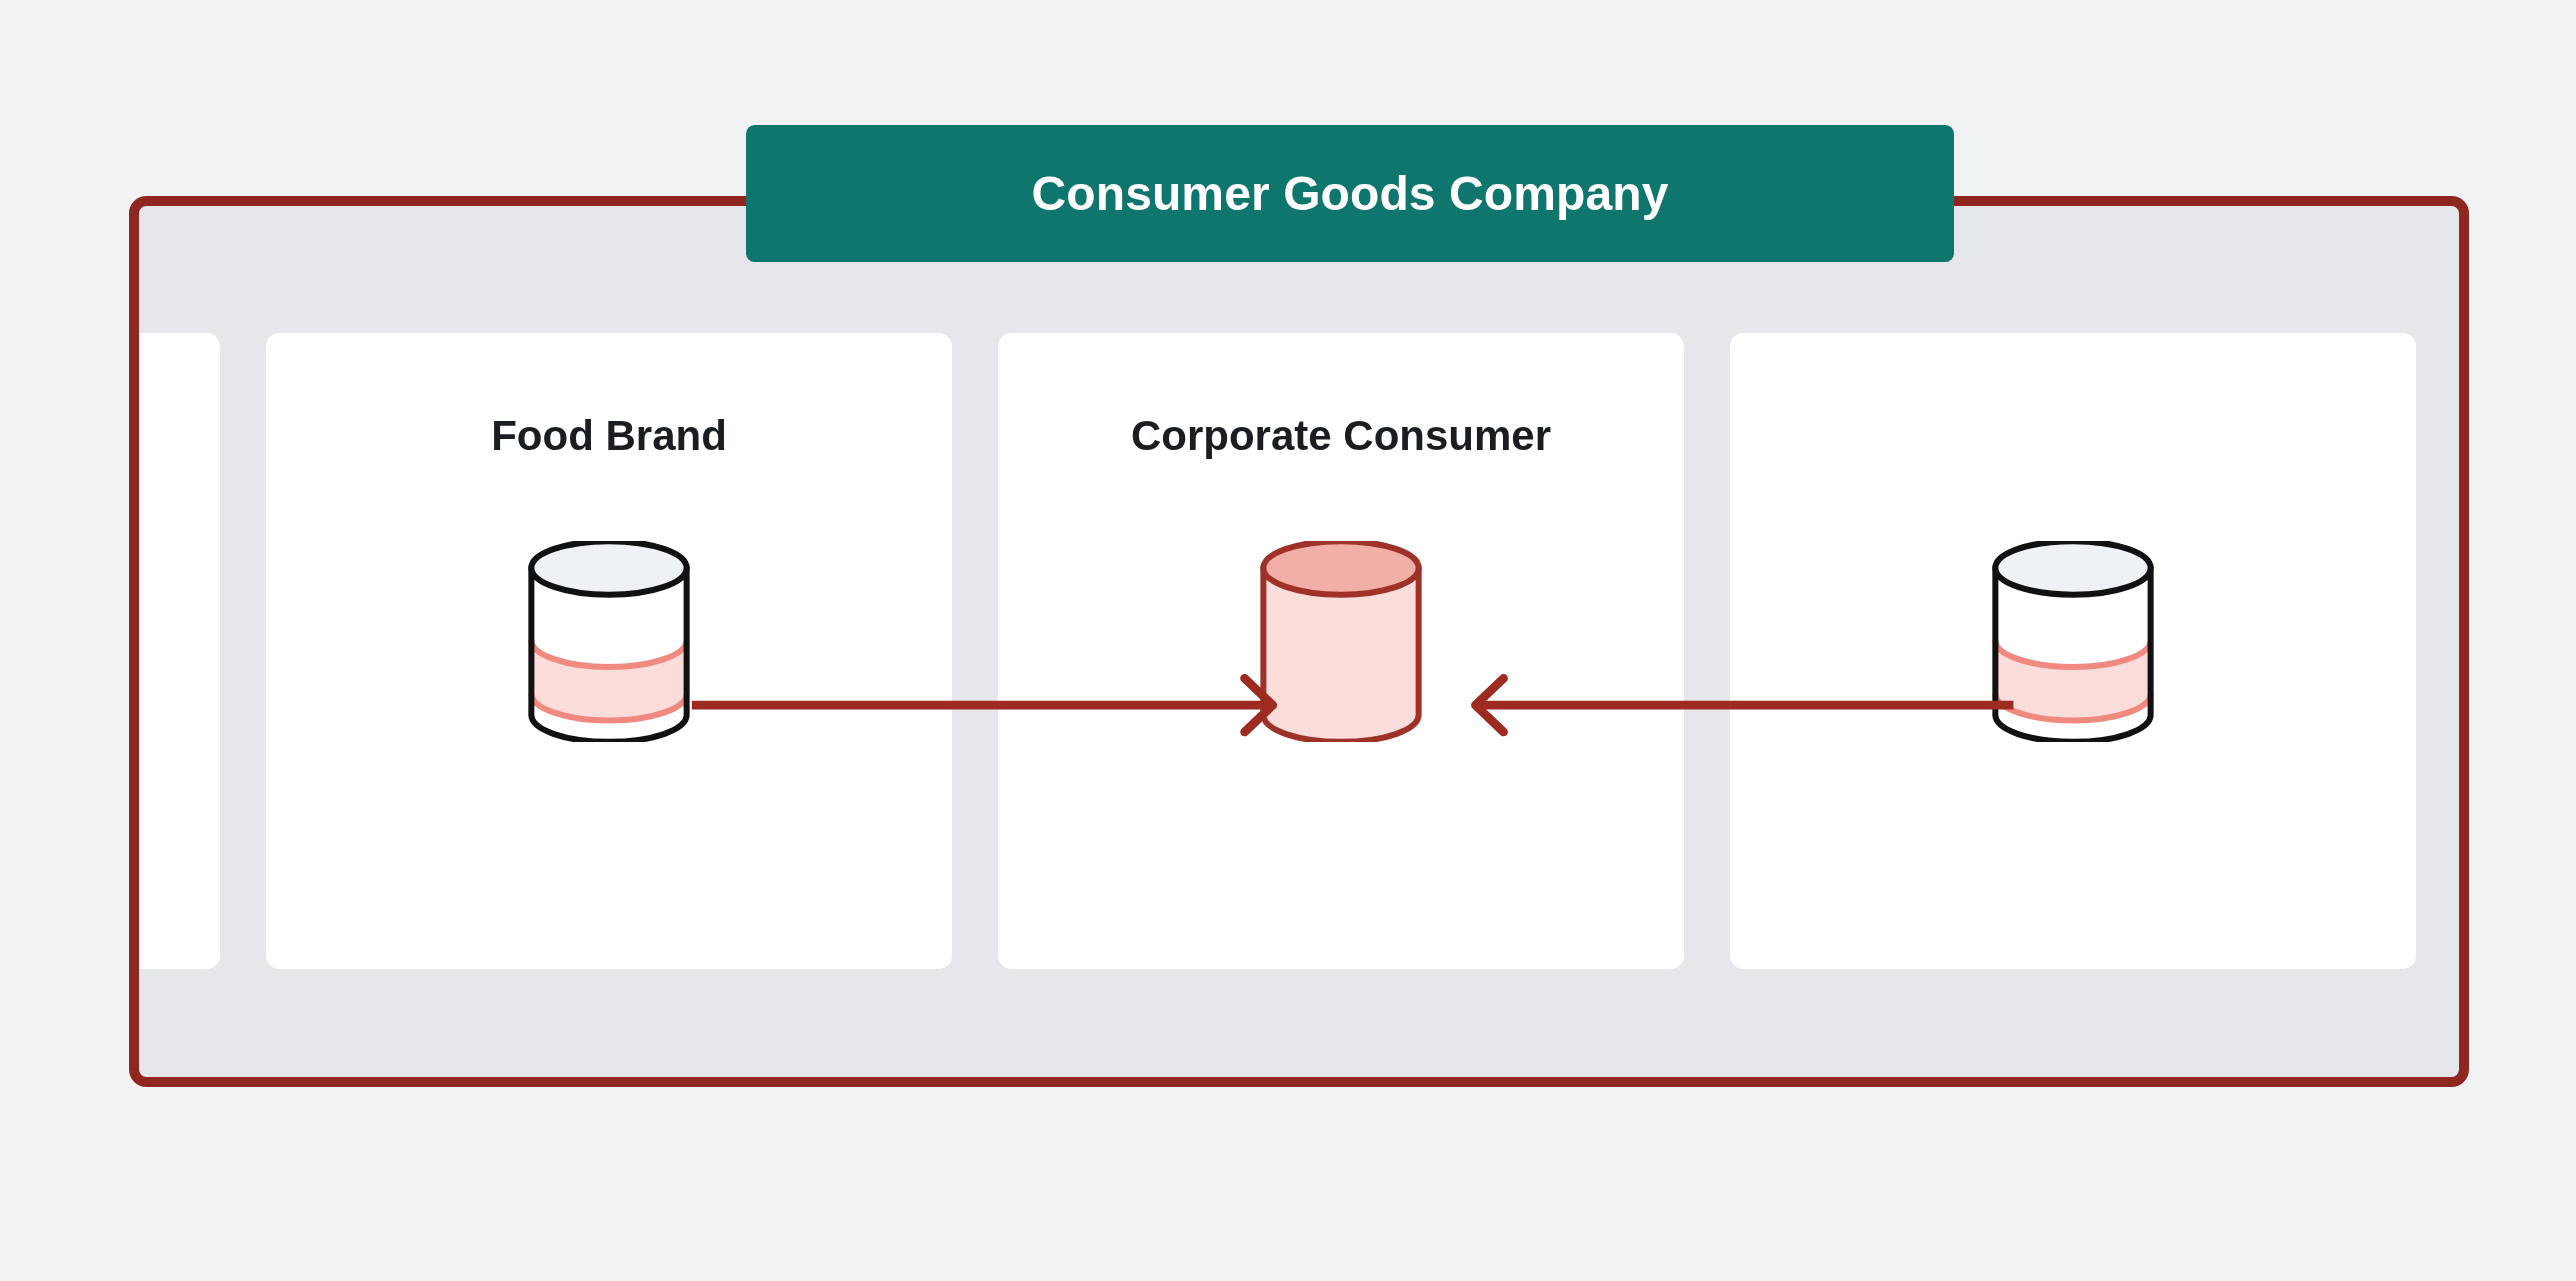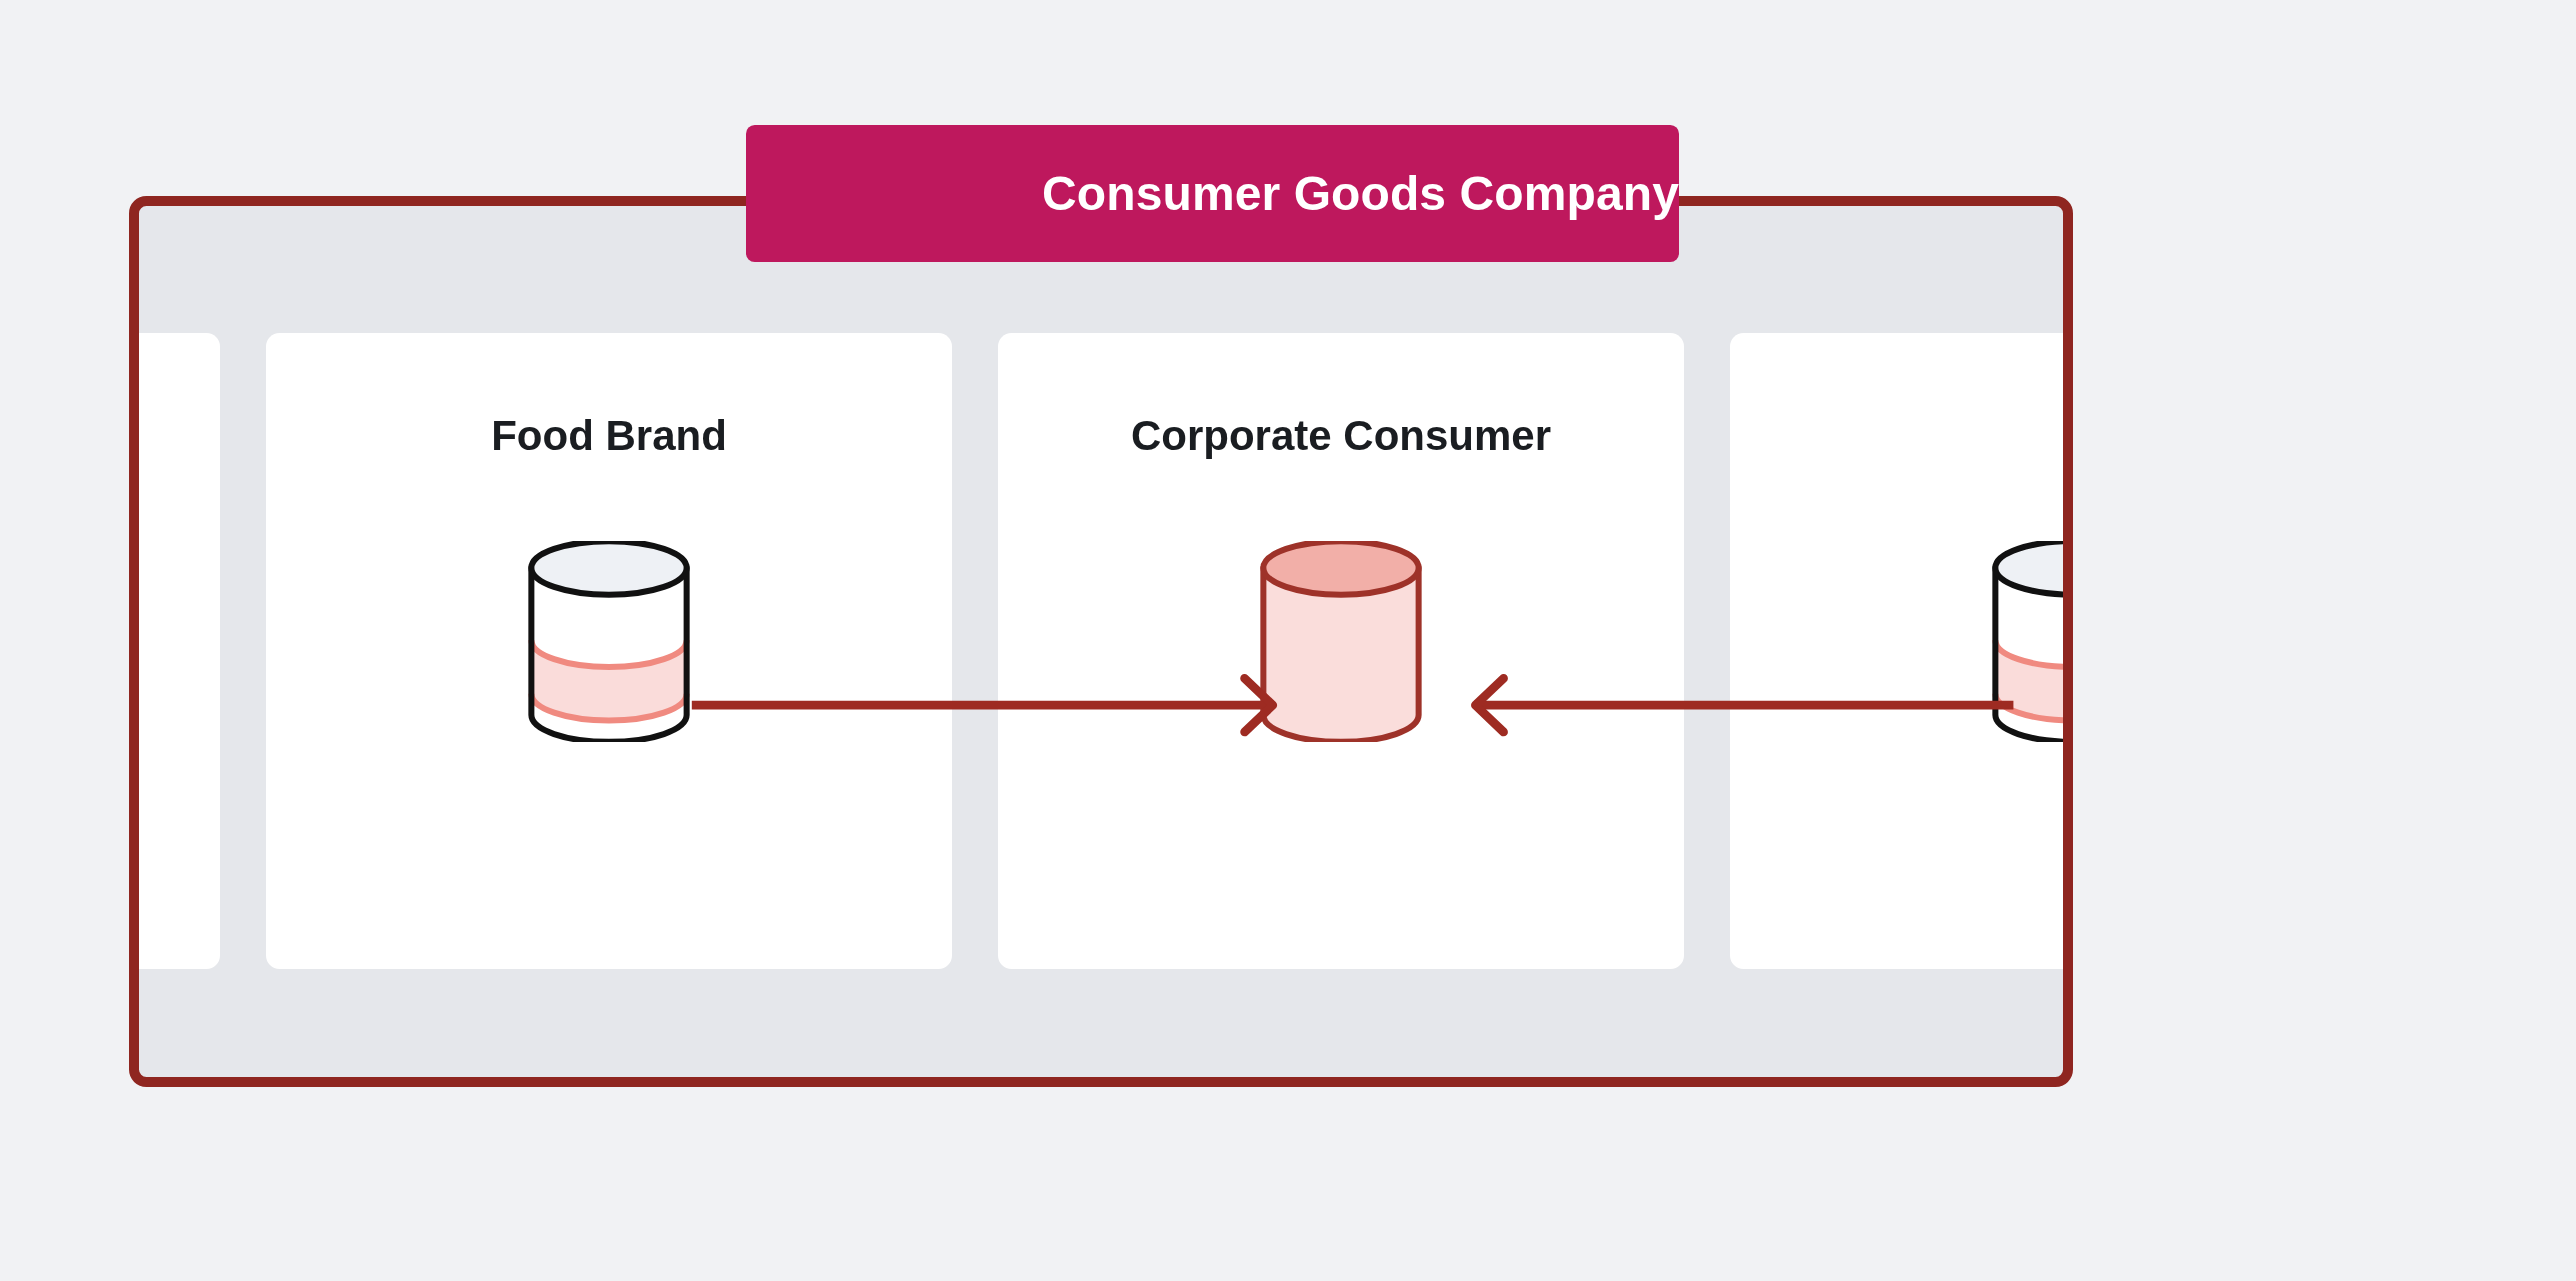--- a/index.html
+++ b/index.html
@@ -13,41 +13,41 @@
     font-family: "Liberation Sans", sans-serif;
     overflow: hidden;
     position: relative;
   }
 
   
   #org-container {
     position: absolute;
     left: 129px;
     top: 196px;
-    width: 1944px;
+    width: 2340px;
     height: 891px;
     box-sizing: border-box;
     border: 10.7px solid #8F2620;
     border-radius: 17.4px;
     background: #E5E7EB;
     overflow: hidden;
   }
 
   
   #org-title-badge {
     position: absolute;
     left: 746px;
     top: 125px;
-    width: 933px;
+    width: 1208px;
     height: 137px;
-    background: #be185d;
+    background: #0f766e;
     border-radius: 8.7px;
     display: flex;
     align-items: center;
-    justify-content: flex-end;
+    justify-content: center;
     z-index: 40;
   }
   #org-title-badge .badge-text {
     color: #FFFFFF;
     font-size: 48px;
     font-weight: bold;
     letter-spacing: 0.1px;
     line-height: 1;
     white-space: nowrap;
   }

